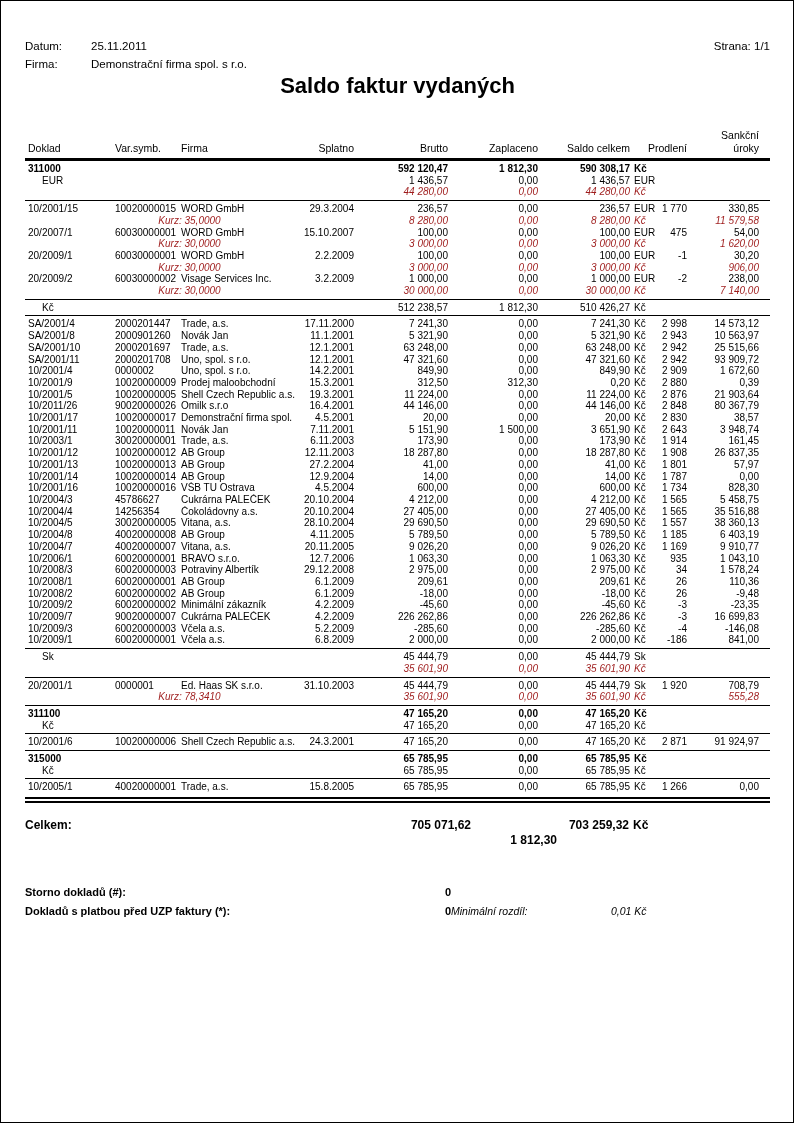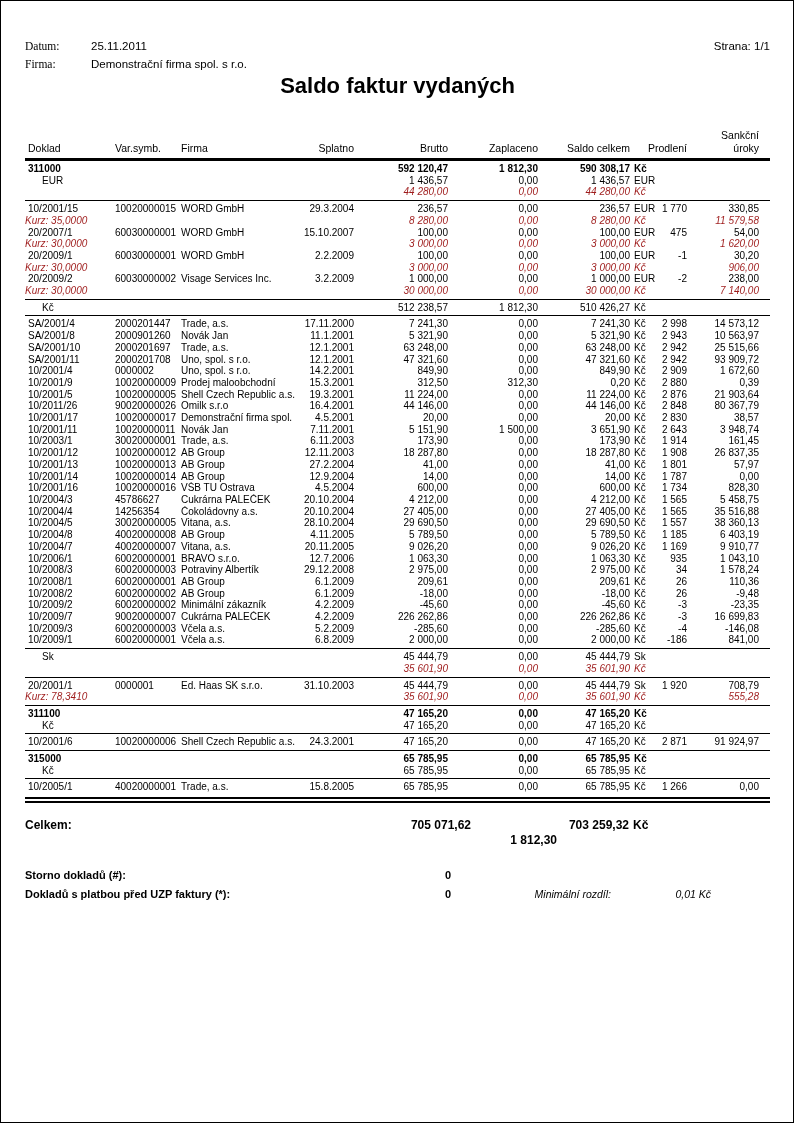--- a/index.html
+++ b/index.html
@@ -4,50 +4,50 @@
 <style>
   :root{ --red:#9e1b1b; }
   html,body{margin:0;padding:0;background:#fff;}
   .page{
     width:794px;height:1123px;box-sizing:border-box;border:1px solid #000;
     font-family:"Liberation Sans",sans-serif;color:#000;
     padding:36px 23px 0 24px;position:relative;overflow:hidden;
   }
   
   .meta{display:flex;justify-content:space-between;font-size:11.5px;line-height:18px;}
-  .meta .lbl{display:inline-block;width:66px;font-family:Liberation Serif, serif;}
+  .meta .lbl{display:inline-block;width:66px;}
   
   .title{text-align:center;font-size:22px;font-weight:bold;}
   
   .grid{display:grid;grid-template-columns:90px 66px 121px 52px 94px 90px 92px 27px 30px 72px;}
   .thead{margin-top:30px;border-bottom:3px solid #000;font-size:10.5px;line-height:13px;padding-bottom:3px;}
   .c{white-space:nowrap;}
   .num{text-align:right;}
   .cur{padding-left:4px;}
   
   .tbody{font-size:10px;margin-top:2px;}
   .row{line-height:11.7px;}
   .row .doklad{padding-left:3px;overflow:hidden;}
   .row .ind{padding-left:17px;}
   .c.varsymb,.c.firma{overflow:hidden;}
   .c.splatno{overflow:hidden;}
   .c.splatno span{float:right;white-space:nowrap;}
   .row.acct{font-weight:bold;margin-top:2px;}
   .row.cursumred,.row.kurz{color:var(--red);font-style:italic;}
-  .kurzlbl{grid-column:1/5;text-align:left;}
+  .kurzlbl{grid-column:1/5;text-align:center;}
   .hr{border-top:1px solid #000;margin:2px 0;}
   .hr2{height:2px;border-top:2px solid #000;border-bottom:2px solid #000;margin:4px 0 0;}
   
   .totals{margin-top:15px;font-size:12px;font-weight:bold;}
   .trow{display:grid;grid-template-columns:200px 246px 86px 72px 34px;line-height:15px;}
   
-  .summary{margin-top:18px;font-size:11px;}
+  .summary{margin-top:35px;font-size:11px;}
   .srow{display:grid;grid-template-columns:376px 50px 160px 100px;line-height:19px;}
   .srow .b{font-weight:bold;}
-  .srow .it{font-style:italic;text-align:right;font-size:10.5px;}
+  .srow .it{font-style:italic;font-size:10.5px;}
 </style>
 </head>
 <body>
 
 <div class="page">
 
   <div class="meta">
     <div class="meta-left">
       <div>
         <span class="lbl">Datum:</span><span>25.11.2011</span>

